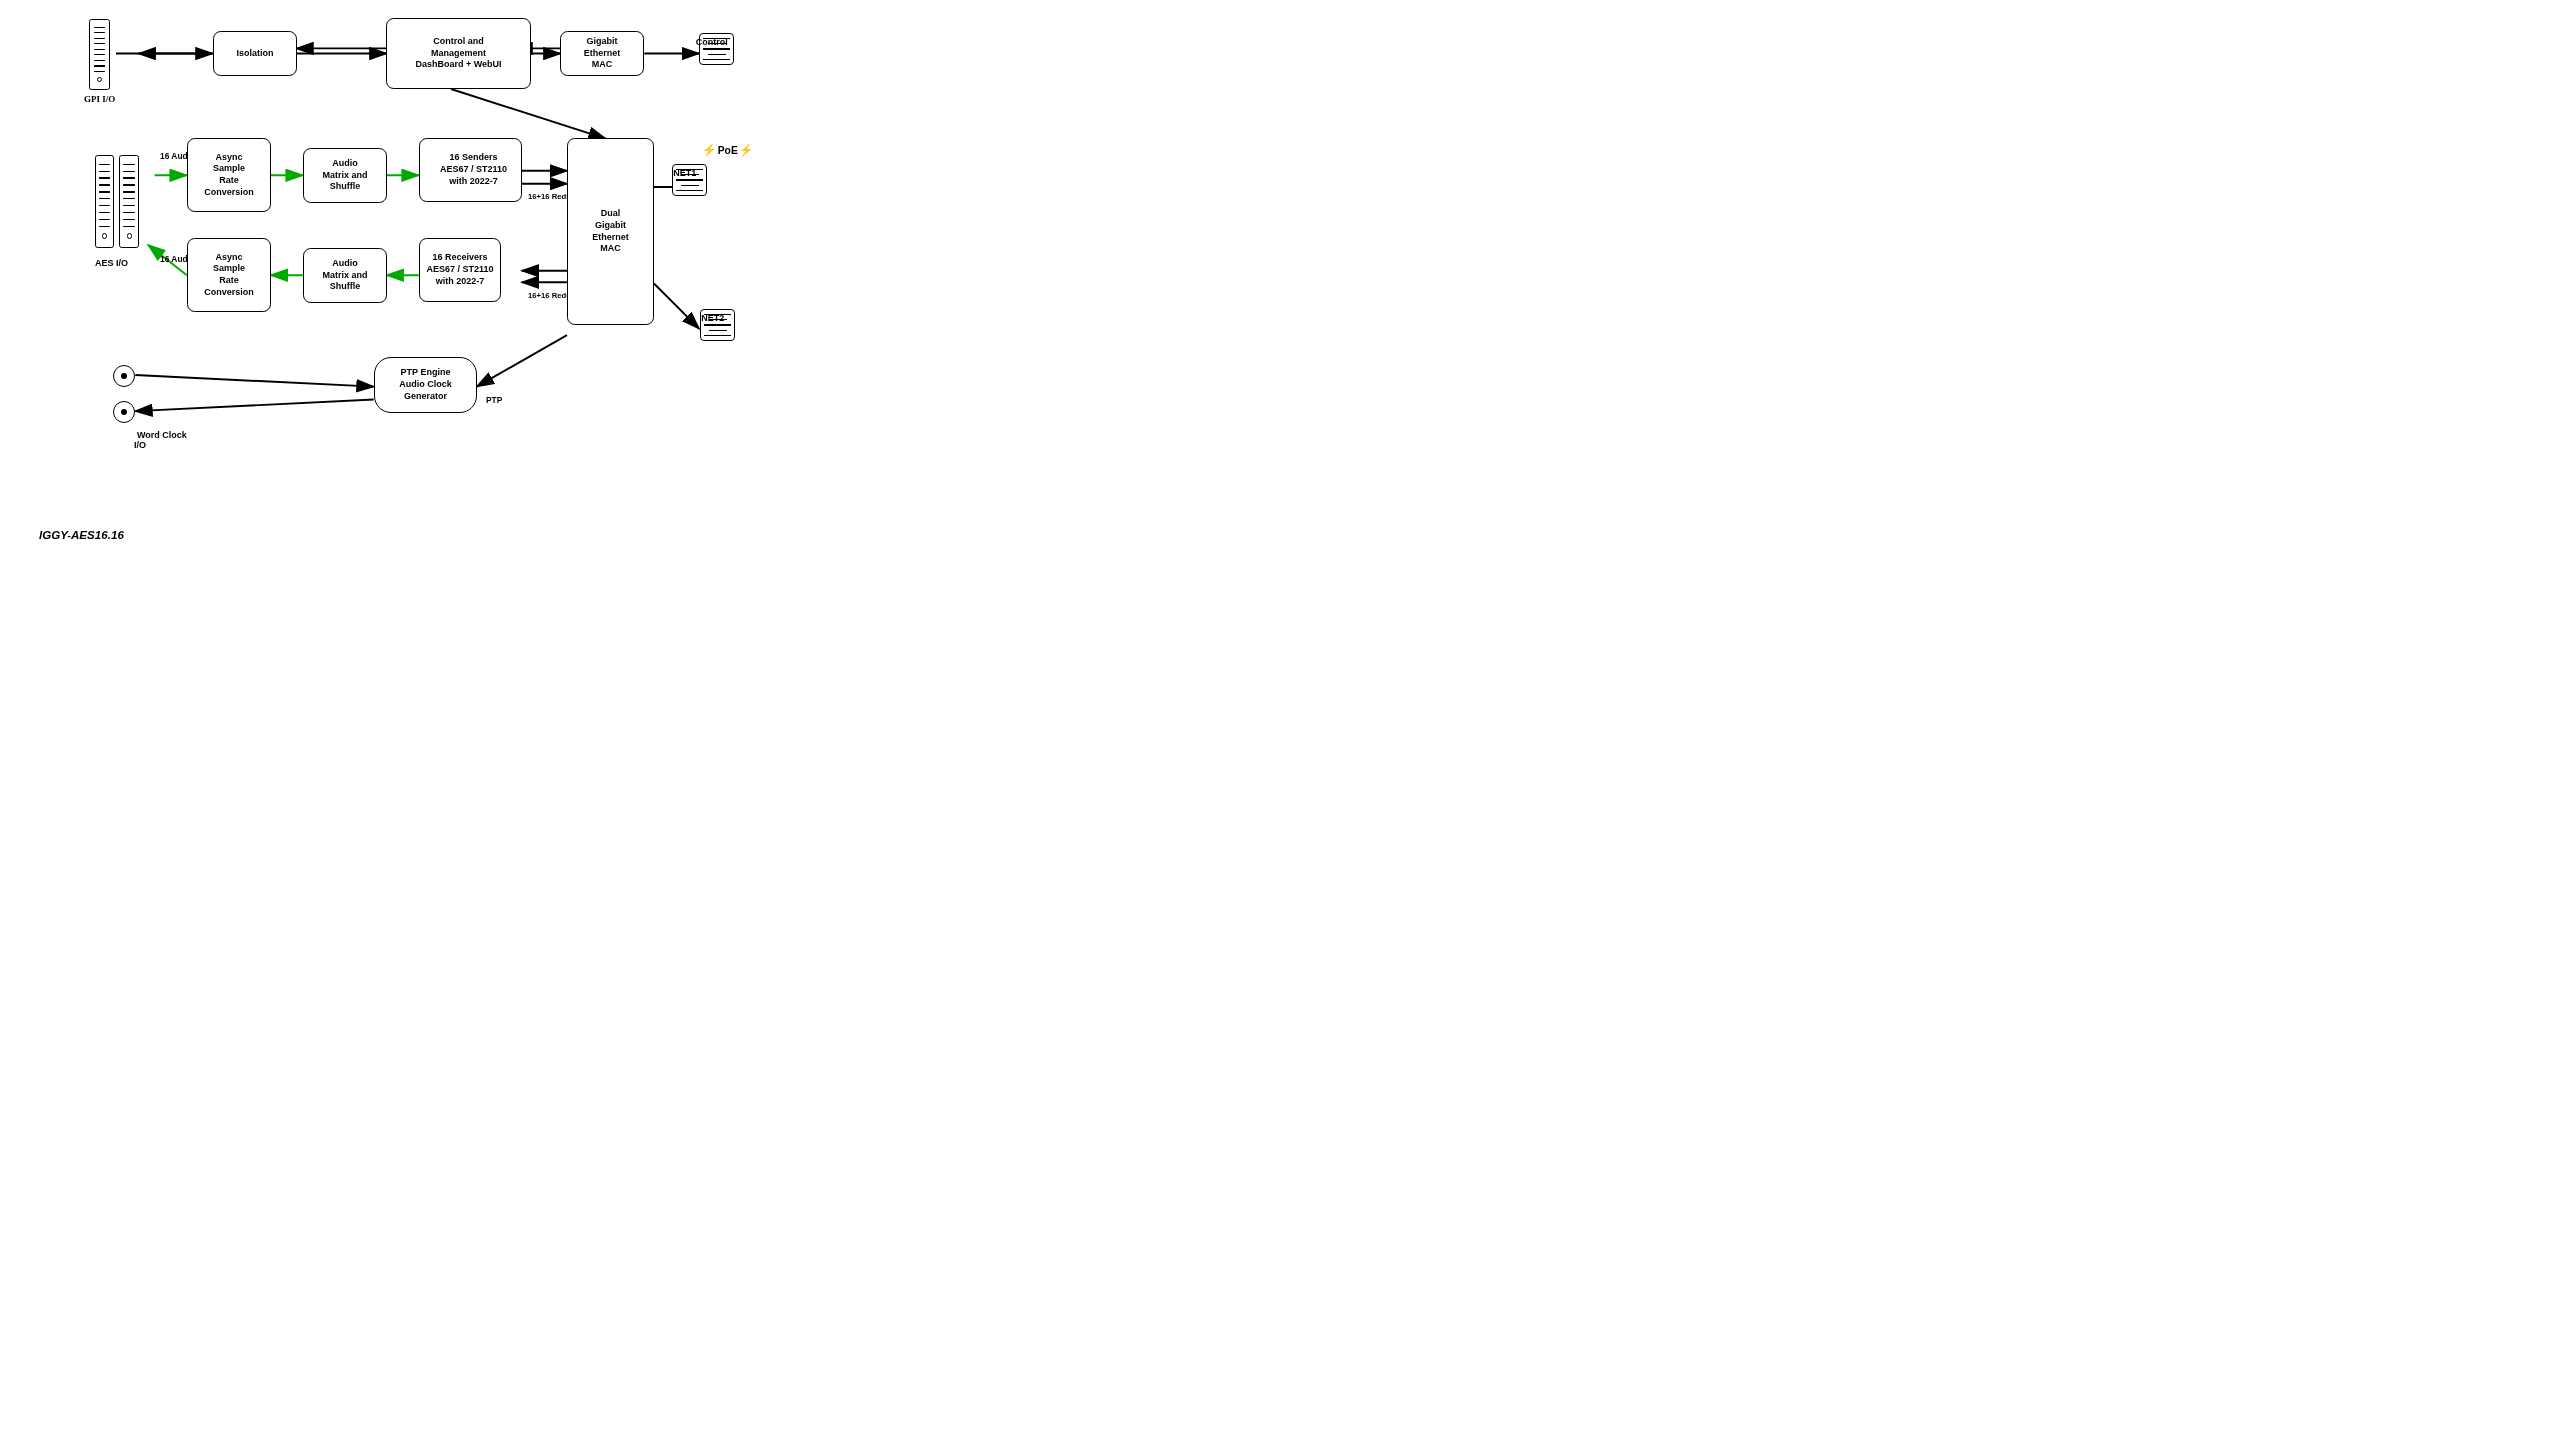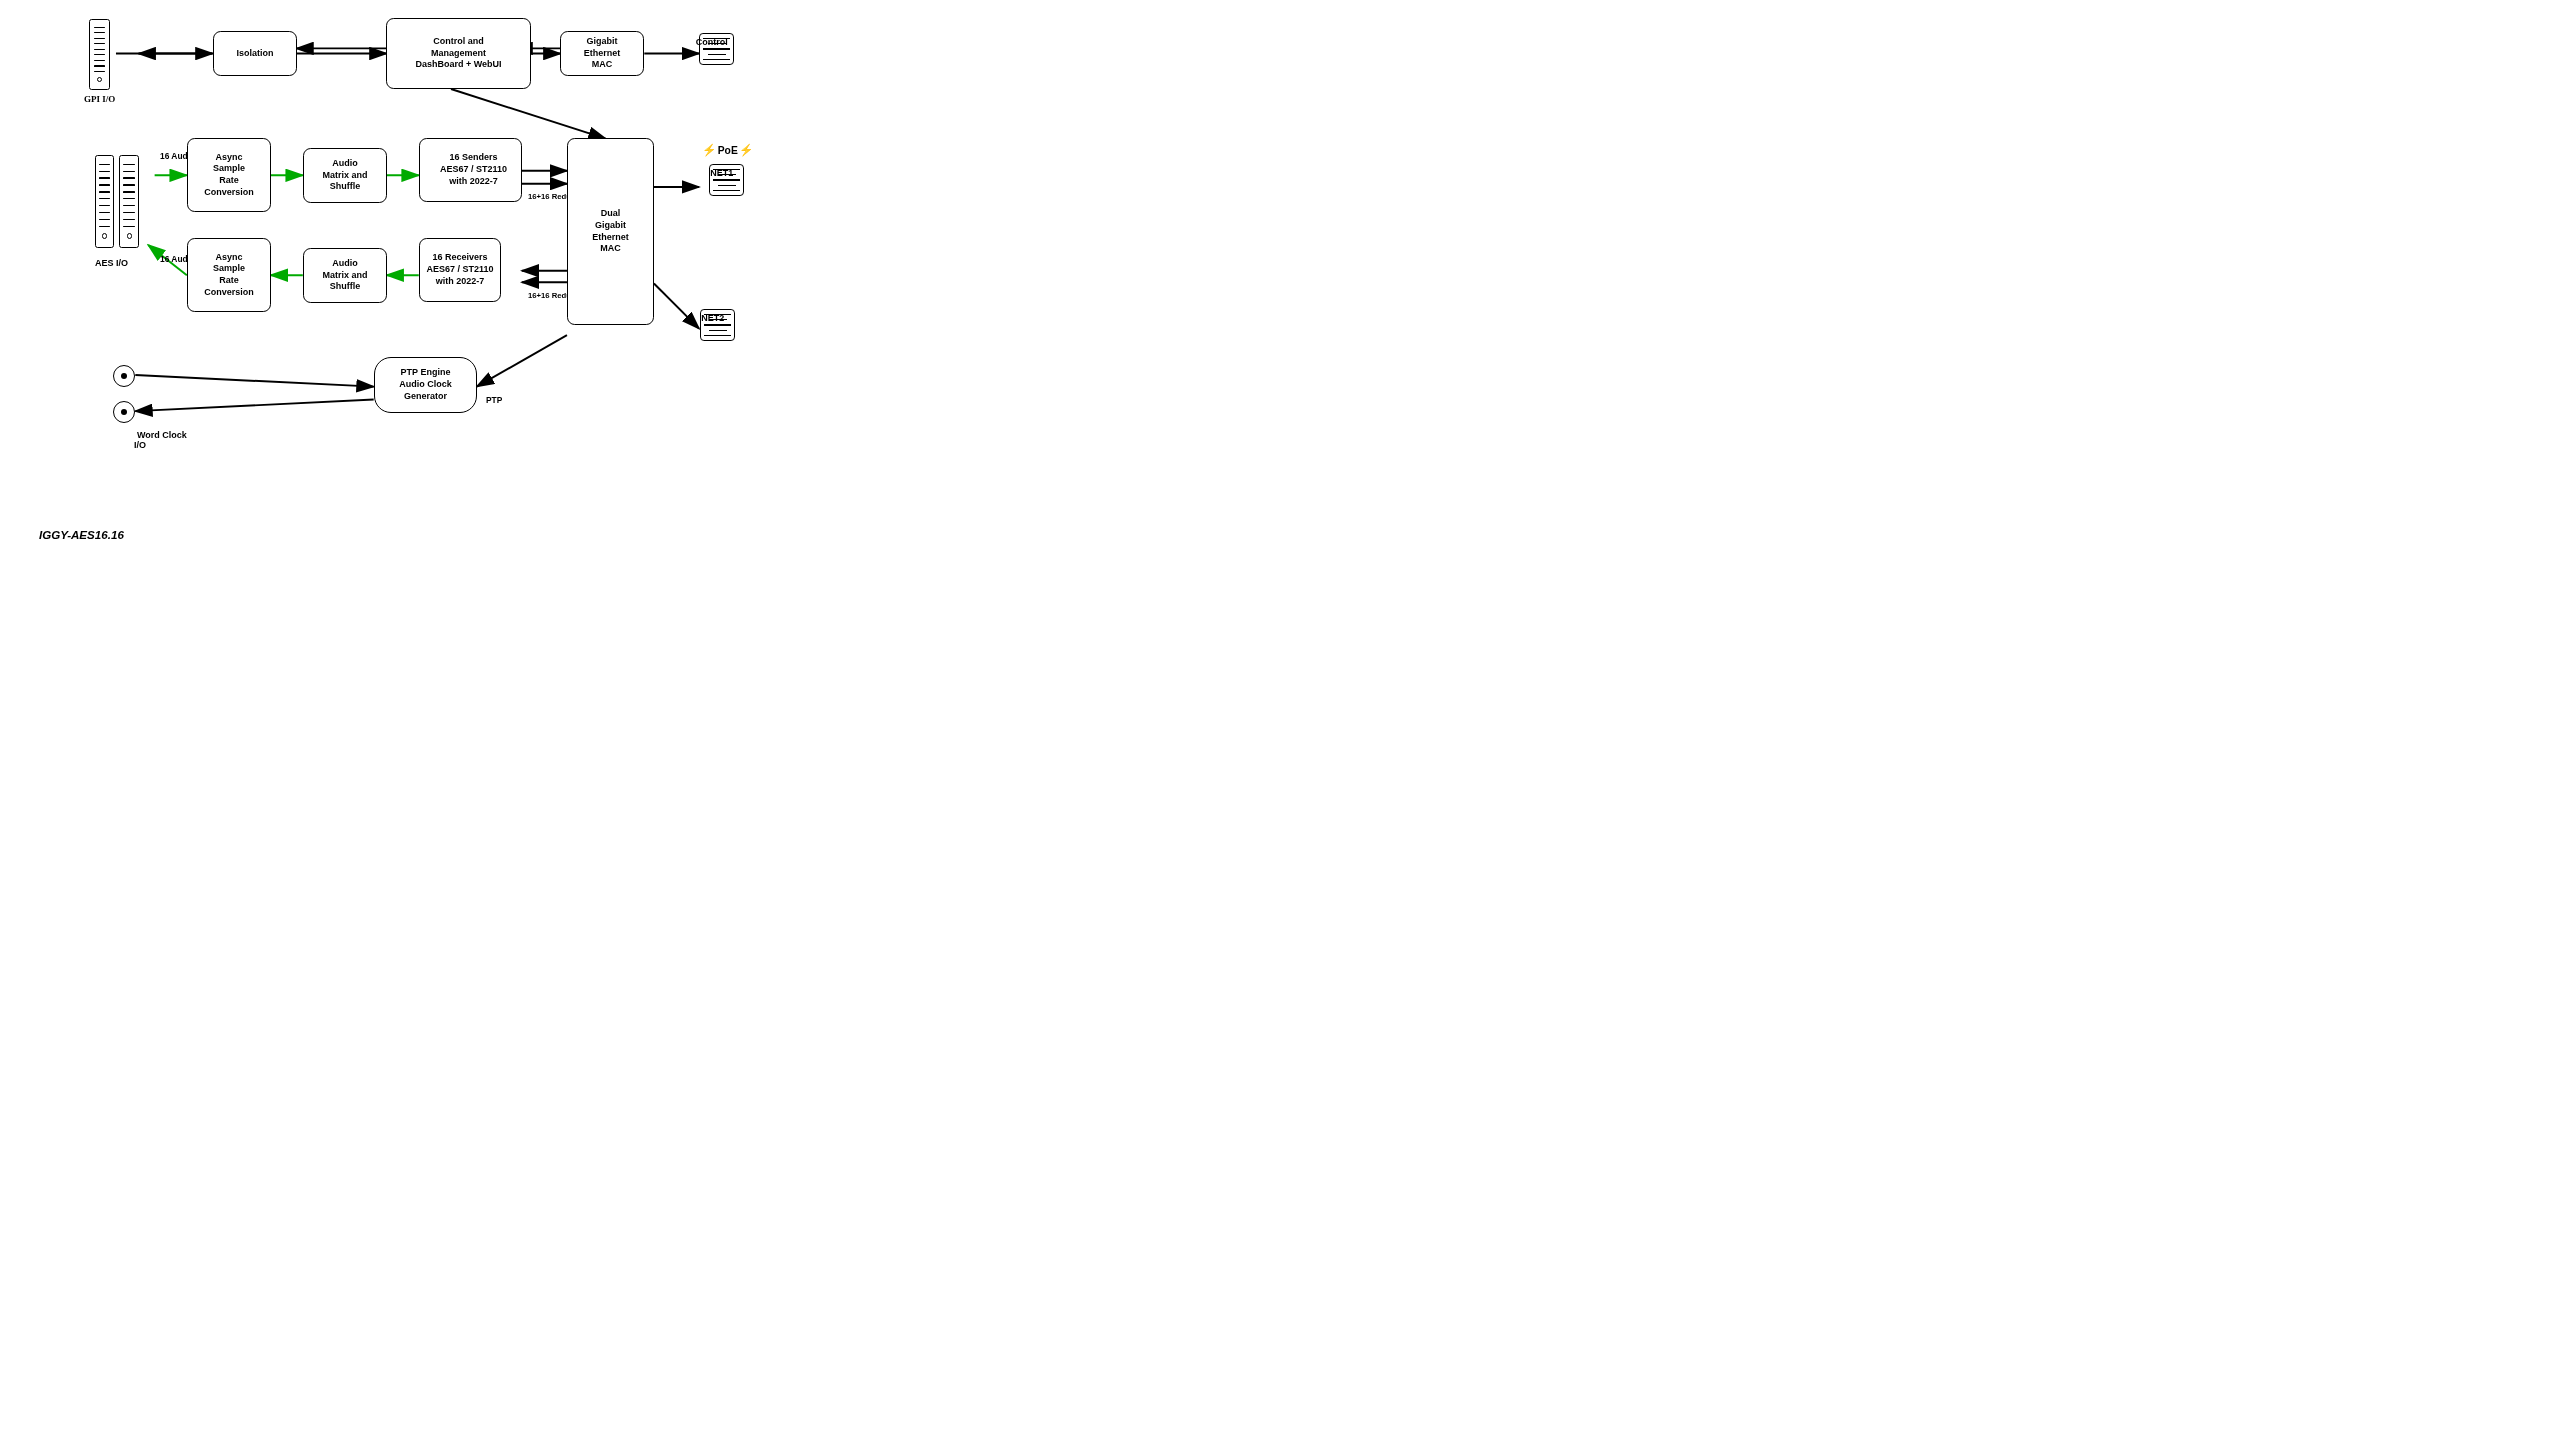--- a/index.html
+++ b/index.html
@@ -312,21 +312,21 @@
 Ethernet
 MAC</span>
   </div>
 
   <div class="label" style="left:702px;top:143px;font-size:10.3px;font-weight:bold;display:flex;align-items:center;gap:1.3px;">
     <span style="font-size:11.6px;">⚡</span>
     <span>PoE</span>
     <span style="font-size:11.6px;">⚡</span>
   </div>
 
-  <div style="position:absolute;left:709px;top:164px;">
+  <div style="position:absolute;left:672px;top:164px;">
     <div class="ethernet-icon">
       <div class="eth-line"></div>
       <div class="eth-line-short"></div>
       <div class="eth-line"></div>
       <div class="eth-line-short"></div>
       <div class="eth-line"></div>
     </div>
     <div class="label" style="position:relative;top:3.9px;left:1.3px;">NET1</div>
   </div>
 

